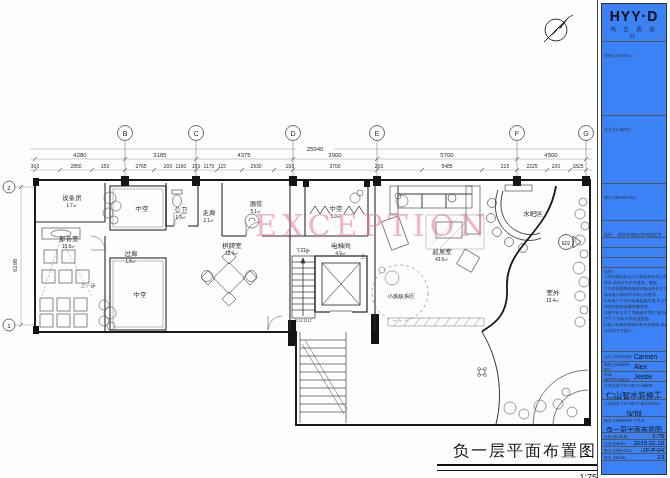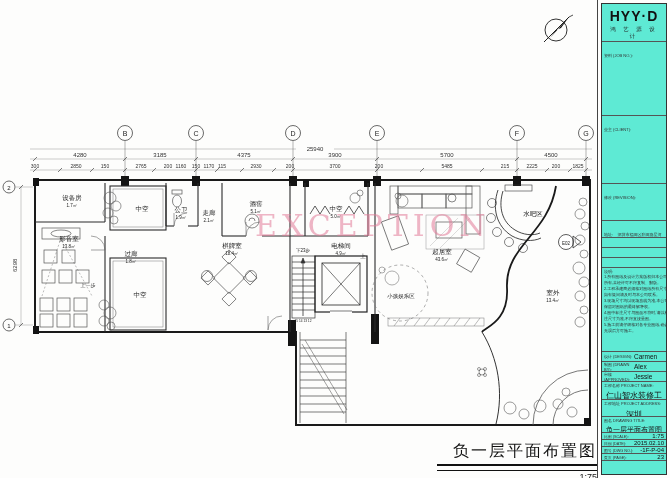--- a/index.html
+++ b/index.html
@@ -14,21 +14,21 @@
        color:rgba(226,122,152,.55);white-space:nowrap;}
   
   .footer{position:absolute;left:437px;top:441px;width:160px;}
   .footer .ft{font-family:"DejaVu Serif",serif;font-size:16px;letter-spacing:2px;
        color:#111;text-align:right;padding-bottom:2px;border-bottom:2px solid #111;}
   .footer .ft2{height:2px;border-bottom:1px solid #111;margin-top:2px;}
   .footer .fs{font-size:9px;text-align:right;margin-top:1px;color:#111;}
   
   .vline{position:absolute;left:597px;top:0;width:0;height:478px;border-left:1px solid #444;}
   .sidebar{position:absolute;left:601px;top:3px;width:66px;height:472px;
-           border:1px solid #333;background:#5eead4;box-sizing:border-box;
+           border:1px solid #333;background:#3b82f6;box-sizing:border-box;
            display:flex;flex-direction:column;}
   .sb{box-sizing:border-box;border-bottom:1px solid #555;padding:1px 2px;overflow:hidden;}
   .logo{height:38px;text-align:center;padding-top:4px;}
   .logo .l1{font-size:14px;font-weight:bold;letter-spacing:1px;color:#111;}
   .logo .l2{font-size:5.5px;letter-spacing:3px;color:#222;margin-top:2px;}
   .lab{font-size:4px;color:#333;}
   .h74{height:74px}.h68{height:68px}.h37{height:37px}
   .addr{height:17px}.crow{height:10px}
   .crow .lab,.addr .lab{display:inline;}
   .cval{font-size:4px;color:#333;}

